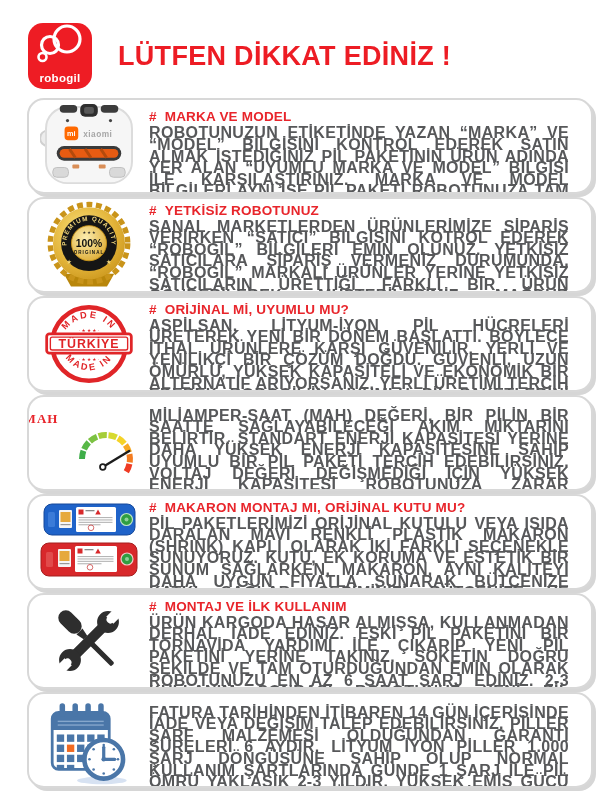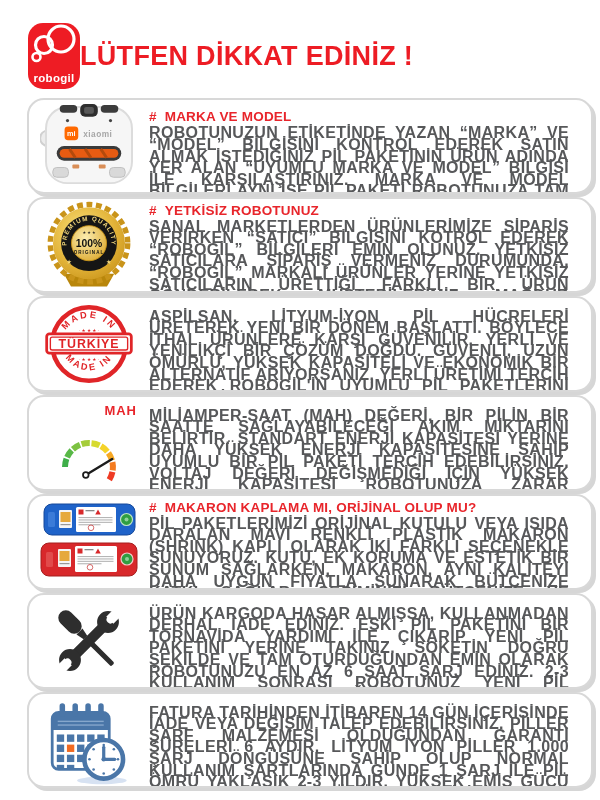--- a/index.html
+++ b/index.html
@@ -2,45 +2,45 @@
 <html><head>
 <meta charset="utf-8">
 <style>
   * { margin:0; padding:0; box-sizing:border-box; }
   html,body { width:600px; height:800px; background:#ffffff; overflow:hidden;
               font-family:"Liberation Sans", sans-serif; }
   .page { width:600px; height:800px; position:relative; }
 
   
   .header { display:flex; align-items:center; padding:20px 0 0 28px; height:92px; }
-  .logo { width:52px; height:66px; background:#EE1C24; border-radius:15px;
+  .logo { width:64px; height:66px; background:#EE1C24; border-radius:15px;
           display:flex; flex-direction:column; align-items:center; justify-content:flex-end;
           padding-bottom:5px; flex:none; }
   .logo svg { position:absolute; }
   .logo { position:relative; }
   .logo-text { color:#fff; font-size:11.5px; font-weight:bold; letter-spacing:.3px;
                position:relative; z-index:2; }
   .title { color:#ED1C24; font-size:27px; font-weight:800; letter-spacing:.3px;
-           white-space:nowrap; }
+           margin-left:26px; white-space:nowrap; }
 
   
   .cards { margin:6px 0 0 27px; width:566px; }
   .card { width:566px; height:96px; border:2px solid #D8D8D8; border-radius:17px;
           background:#fff; box-shadow:3px 3px 0 #D6D6D6; margin-bottom:3px;
           display:flex; align-items:center; overflow:hidden; }
   .icon-col { width:120px; flex:none; display:flex; align-items:center; justify-content:center; }
   .text-col { flex:1; padding:2px 22px 0 0;margin-top:24px; }
   .card h2 { font-size:13.5px; font-weight:bold; color:#E8252B; letter-spacing:.2px;
              margin-bottom:3px; white-space:nowrap; }
   .card h2 .hash { margin-right:8px; }
   .card p { font-size:16px; font-weight:bold; color:#57585A; line-height:11.6px;
             text-align:justify; letter-spacing:.35px; }
 
   
-  .gauge-wrap { display:flex; flex-direction:column; align-items:flex-end; }
+  .gauge-wrap { display:flex; flex-direction:row; align-items:flex-start;font-family:Liberation Serif, serif; }
   .gauge-label { color:#E8252B; font-weight:bold; font-size:13px; letter-spacing:1px;
                  margin-bottom:1px; }
 </style>
 </head>
 <body>
 
 <div class="page">
 
   <div class="header">
     <div class="logo">
@@ -136,20 +136,21 @@
             <textPath href="#arcBot" startOffset="50%" text-anchor="middle">MADE IN</textPath>
           </text>
           <text x="50" y="37" font-size="5" fill="#E02528" text-anchor="middle">· ★ ★ ★ ·</text>
           <text x="50" y="69" font-size="5" fill="#E02528" text-anchor="middle">· ★ ★ ★ ·</text>
           <rect x="4" y="39" width="92" height="21" rx="3" fill="#ffffff" stroke="#E02528" stroke-width="3"></rect>
           <rect x="8" y="42.5" width="84" height="14" rx="2" fill="none" stroke="#E02528" stroke-width="1.5"></rect>
           <text x="50" y="54.8" font-size="13.5" font-weight="bold" fill="#E02528" letter-spacing="1" text-anchor="middle">TÜRKİYE</text>
         </svg>
       </div>
       <div class="text-col">
+        <h2><span class="hash">#</span><span>ORİJİNAL Mİ, UYUMLU MU?</span></h2>
         <p>ASPİLSAN, LİTYUM-İYON PİL HÜCRELERİ ÜRETEREK YENİ BİR DÖNEM BAŞLATTI. BÖYLECE İTHAL ÜRÜNLERE KARŞI GÜVENİLİR, YERLİ VE YENİLİKÇİ BİR ÇÖZÜM DOĞDU. GÜVENLİ, UZUN ÖMÜRLÜ, YÜKSEK KAPASİTELİ VE EKONOMİK BİR ALTERNATİF ARIYORSANIZ, YERLİ ÜRETİMİ TERCİH EDEREK ROBOGİL'İN UYUMLU PİL PAKETLERİNİ SEÇEBİLİRSİNİZ.</p>
       </div>
     </div>
 
     <div class="card">
       <div class="icon-col">
         <div class="gauge-wrap">
           <div class="gauge-label">MAH</div>
           <svg width="96" height="64" viewBox="0 0 100 80">
             <g fill="none" stroke-width="7.5" stroke-linecap="butt">
@@ -206,21 +207,21 @@
           <rect x="38.5" y="57" width="36" height="1.1" fill="#b5b5b5"></rect>
           <rect x="38.5" y="59.4" width="36" height="1.1" fill="#b5b5b5"></rect>
           <rect x="38.5" y="61.8" width="36" height="1.1" fill="#b5b5b5"></rect>
           <rect x="38.5" y="64.2" width="24" height="1.1" fill="#b5b5b5"></rect>
           <circle cx="51" cy="68.3" r="2.8" fill="none" stroke="#cc4444" stroke-width="0.8"></circle>
           <circle cx="88" cy="60" r="6" fill="#2F9E41" stroke="#f0c9c9" stroke-width="1.2"></circle>
           <circle cx="88" cy="60" r="2" fill="#8fd19a"></circle>
         </svg>
       </div>
       <div class="text-col">
-        <h2><span class="hash">#</span><span>MAKARON KAPLAMA MI, ORİJİNAL OLUP MU?</span></h2>
+        <h2><span class="hash">#</span><span>MAKARON MONTAJ MI, ORİJİNAL KUTU MU?</span></h2>
         <p>PİL PAKETLERİMİZİ ORİJİNAL KUTULU VEYA ISIDA DARALAN MAVİ RENKLİ PLASTİK MAKARON (SHRINK) KAPLI OLARAK İKİ FARKLI SEÇENEKLE SUNUYORUZ. KUTU, EK KORUMA VE ESTETİK BİR SUNUM SAĞLARKEN, MAKARON, AYNI KALİTEYİ DAHA UYGUN FİYATLA SUNARAK BÜTÇENİZE KATKI SAĞLAR. SEÇİMİNİZİ BÜTÇENİZE VE İHTİYACINIZA GÖRE YAPABİLİRSİNİZ.</p>
       </div>
     </div>
 
     <div class="card">
       <div class="icon-col">
         <svg width="84" height="84" viewBox="0 0 100 100">
           <g transform="rotate(45 50 50)">
             <rect x="44" y="22" width="12" height="56" rx="5" fill="#2e2e2e"></rect>
             <circle cx="50" cy="18" r="13" fill="#2e2e2e"></circle>
@@ -231,20 +232,21 @@
             <circle cx="50" cy="86" r="4.5" fill="#ffffff"></circle>
           </g>
           <g transform="rotate(-45 50 50)">
             <rect x="41" y="2" width="18" height="32" rx="9" fill="#2e2e2e"></rect>
             <path d="M45,34 h10 l-2,10 h-6 z" fill="#2e2e2e"></path>
             <rect x="47" y="44" width="6" height="46" rx="2" fill="#2e2e2e"></rect>
           </g>
         </svg>
       </div>
       <div class="text-col">
+        <h2><span class="hash">#</span><span>MONTAJ VE İLK KULLANIM</span></h2>
         <p>ÜRÜN KARGODA HASAR ALMIŞSA, KULLANMADAN DERHAL İADE EDİNİZ. ESKİ PİL PAKETİNİ BİR TORNAVİDA YARDIMI İLE ÇIKARIP YENİ PİL PAKETİNİ YERİNE TAKINIZ. SOKETİN DOĞRU ŞEKİLDE VE TAM OTURDUĞUNDAN EMİN OLARAK ROBOTUNUZU EN AZ 6 SAAT ŞARJ EDİNİZ. 2-3 KULLANIM SONRASI ROBOTUNUZ YENİ PİL PAKETİNE TAM UYUM SAĞLAYACAKTIR.</p>
       </div>
     </div>
 
     <div class="card">
       <div class="icon-col">
         <svg width="92" height="92" viewBox="0 0 100 100">
           <ellipse cx="64" cy="94" rx="27" ry="4" fill="#d7e2f2"></ellipse>
           <rect x="10" y="20" width="62" height="62" rx="7" fill="#ffffff" stroke="#4a76a8" stroke-width="3"></rect>
           <path d="M10,39 v-12 a7,7 0 0 1 7,-7 h48 a7,7 0 0 1 7,7 v12 z" fill="#4a76a8"></path>

